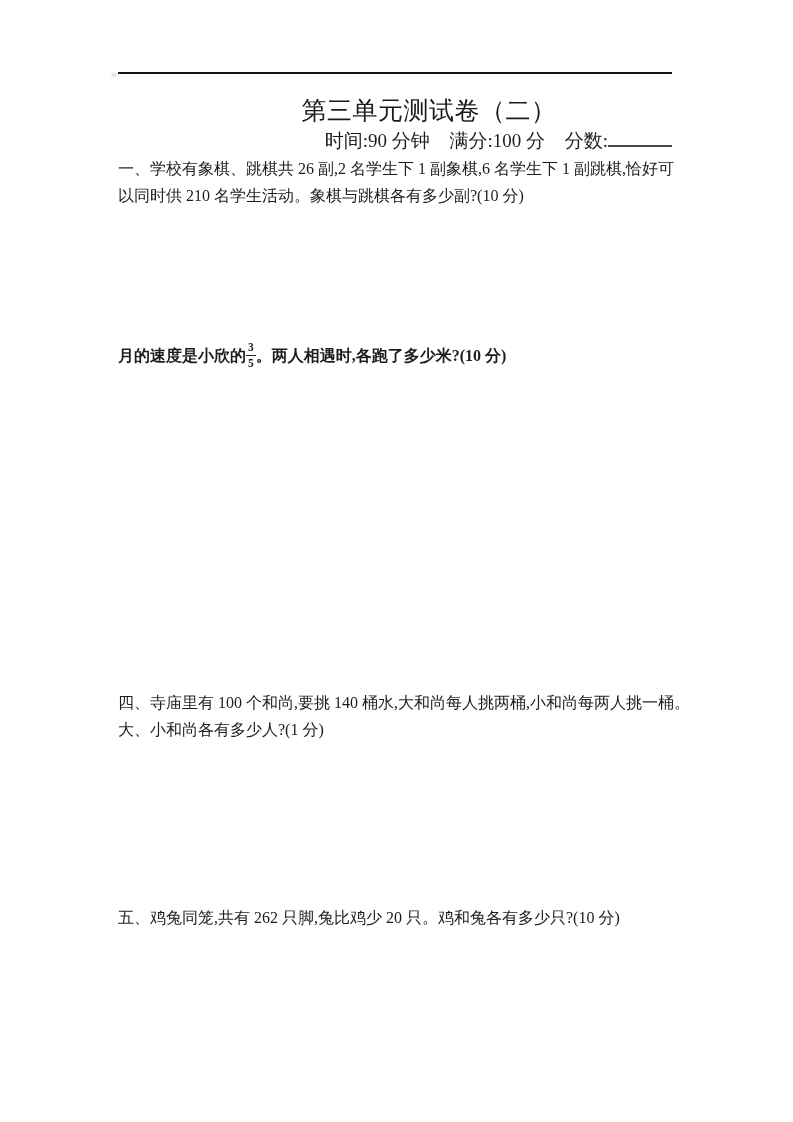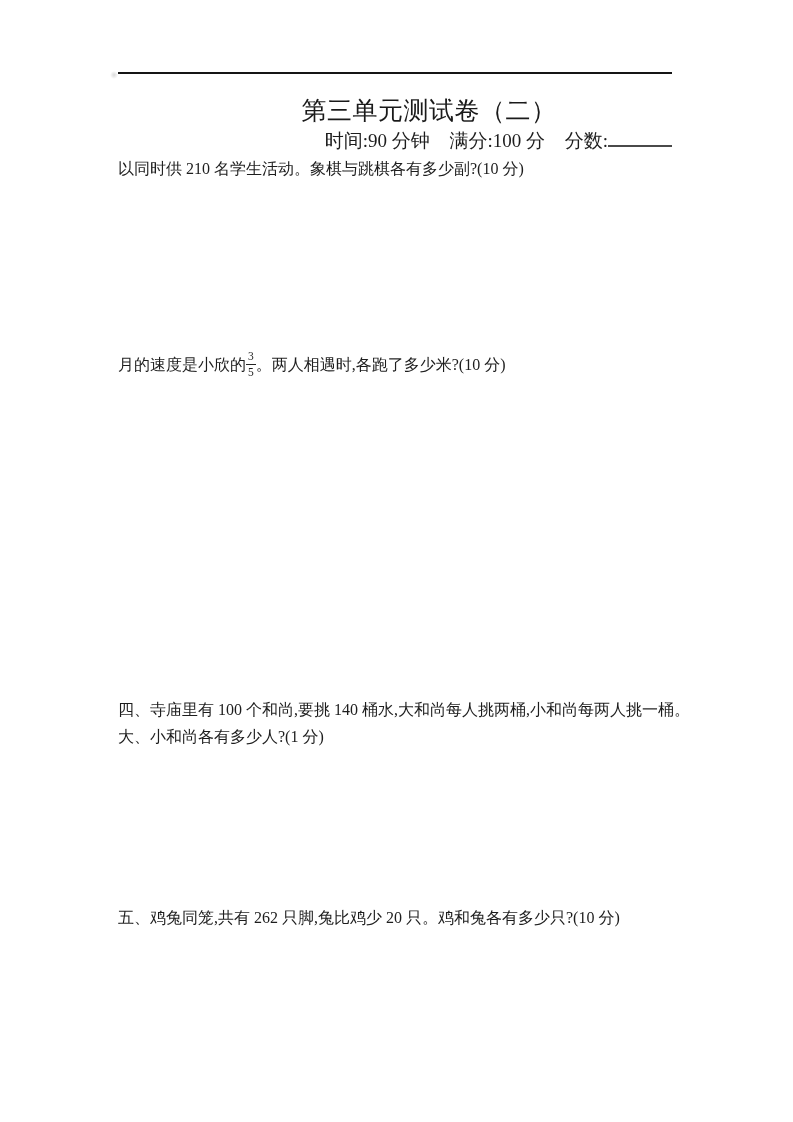--- a/index.html
+++ b/index.html
@@ -70,25 +70,26 @@
     left: 118px;
     width: 566px;
     font-size: 16px;
     line-height: 27px;
     white-space: nowrap;
     color: #1d1d1d;
   }
   .q1 { top: 155px; }
   .q2 { top: 324px; }
   .q3 { top: 521px; }
-  .q4 { top: 689px; margin-top: 7px; }
+  .q4 { top: 689px; }
   .q5 { top: 857px; margin-top: 47px; }
   .frac-line {
-    margin-top: 25px;
+    margin-top: 16px;
     line-height: 31px;
+    font-weight: bold;
   }
   .frac {
     display: inline-flex;
     flex-direction: column;
     align-items: center;
     vertical-align: middle;
     font-size: 11.5px;
     line-height: 1.1;
     transform: translateY(-2px);
     color: #1d1d1d;
@@ -111,20 +112,21 @@
 
   <h1 class="title">第三单元测试卷（二）</h1>
 
   <div class="meta">
     <span>时间:90 分钟</span>
     <span class="gap">满分:100 分</span>
     <span class="gap">分数:</span><span class="score-blank"></span>
   </div>
 
   <div class="q q1">
+    <div class="qline">一、学校有象棋、跳棋共 26 副,2 名学生下 1 副象棋,6 名学生下 1 副跳棋,恰好可</div>
     <div class="qline">以同时供 210 名学生活动。象棋与跳棋各有多少副?(10 分)</div>
   </div>
 
   <div class="q q2">
     <div class="qline frac-line"><span>月的速度是小欣的</span><span class="frac">
           <span class="num">3</span>
           <span class="den">5</span>
         </span><span>。两人相遇时,各跑了多少米?(10 分)</span></div>
   </div>
 

